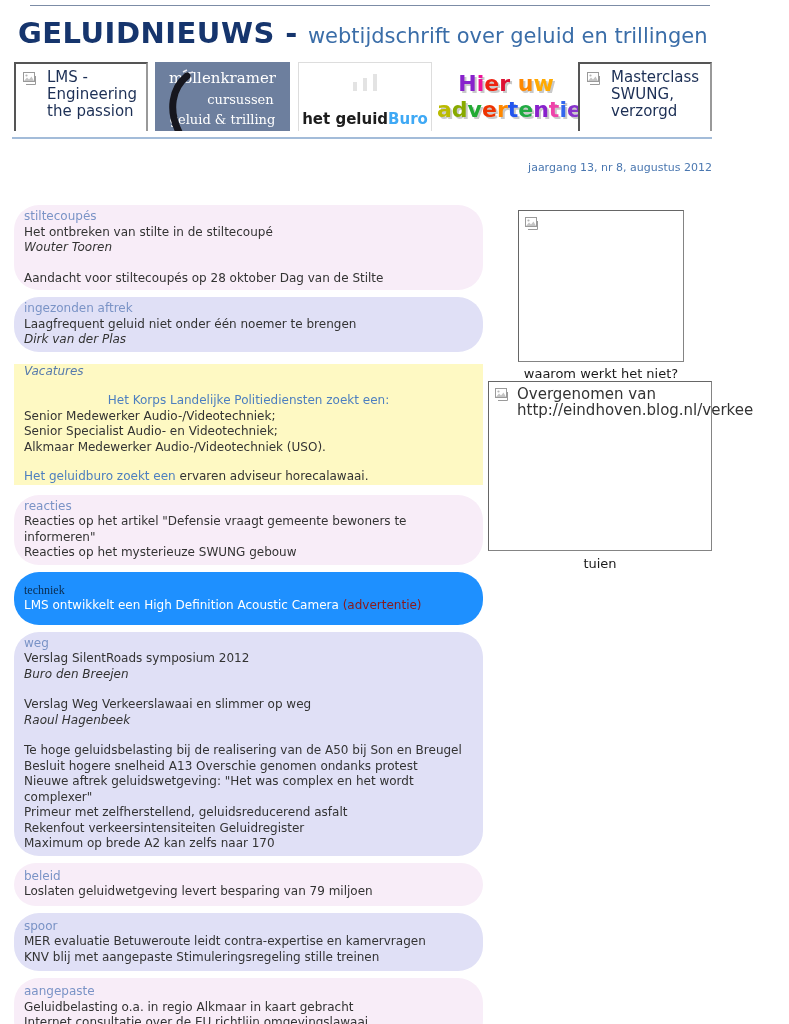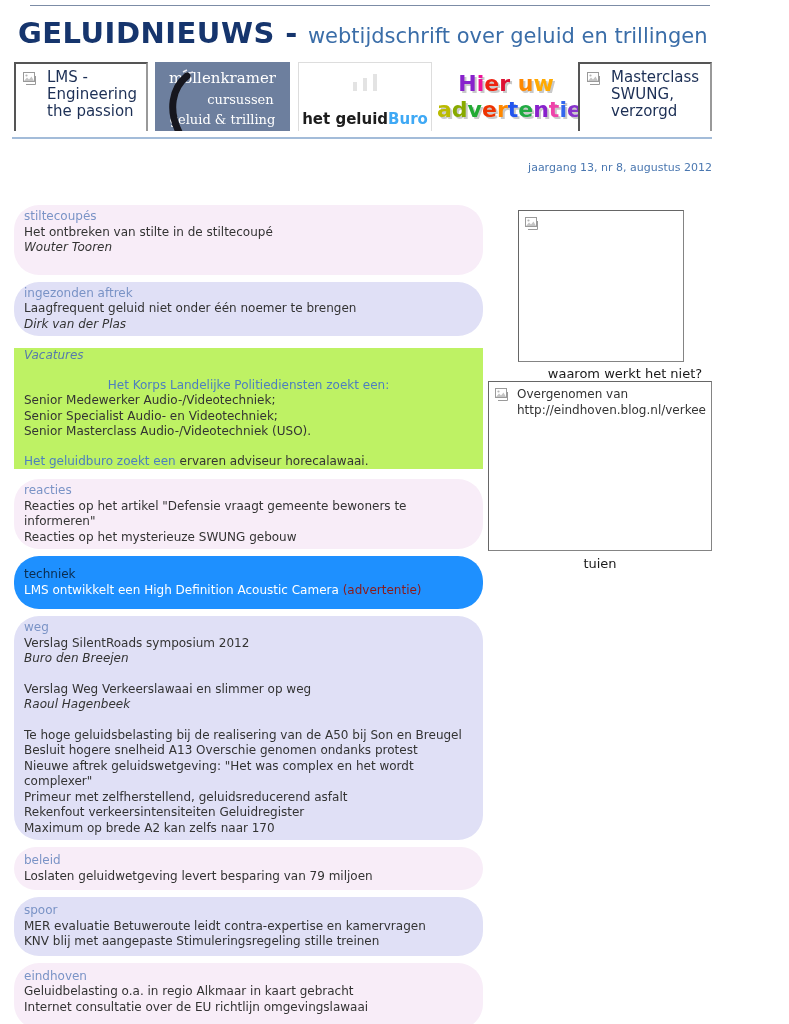--- a/index.html
+++ b/index.html
@@ -42,42 +42,42 @@
          line-height:26px;padding-top:9px;text-shadow:2px 2px 0 #c9c9c9;}
   .banner-rule{position:absolute;left:12px;top:137px;width:700px;height:2px;background:#a3bcd9;}
   .issue-line{position:absolute;left:14px;top:161px;width:698px;text-align:right;
               color:#4a77b0;font-size:11px;}
 
   
   .left-col{position:absolute;left:14px;top:205px;width:469px;font-size:12px;line-height:15.5px;}
   .sec{padding:4px 10px;margin-bottom:7px;box-sizing:border-box;border-radius:25px;}
   .pink{background:#f8edf8;}
   .peri{background:#e0e0f6;}
-  .sec-white{background:#bef264;padding:0 10px;margin:12px 0 10px;}
+  .sec-white{background:#fef9c3;padding:0 10px;margin:12px 0 10px;}
   .sec-blue{background:#1e90ff;color:#fff;padding:11px 10px;}
   .sec-h{display:block;color:#7a93c6;text-decoration:none;cursor:pointer;}
-  .sec-blue .sec-h{color:#0b2c4e;}
+  .sec-blue .sec-h{color:#0b2c4e;font-family:Liberation Serif, serif;}
   .sec-h.vac{color:#567aac;font-style:italic;}
   .ln{color:#333;}
   .sec-blue .ln{color:#fff;}
   .it{font-style:italic;}
   .blank{height:15px;}
   .blank-sm{height:14px;}
   .link{color:#4d7fbf;cursor:pointer;text-align:center;}
   .adv-suffix{color:#8b1a1a;}
 
   
   .imgbox{position:absolute;background:#fff;border:1px solid #848484;
           border-top-color:#666;border-left-color:#666;box-sizing:border-box;}
   .imgbox .bimg-icon{position:absolute;left:5px;top:5px;}
   .box1{left:518px;top:210px;width:166px;height:152px;}
   .cap{position:absolute;text-align:center;font-size:13px;color:#1a1a1a;}
-  .cap1{left:518px;top:366px;width:166px;margin-left:24px;}
+  .cap1{left:518px;top:366px;width:166px;}
   .box2{left:488px;top:381px;width:224px;height:170px;}
-  .imgalt{display:block;margin:4px 4px 0 28px;font-size:12px;line-height:16px;color:#333;}
+  .imgalt{display:block;margin:4px 4px 0 28px;font-size:15px;line-height:16px;color:#333;}
   .cap2{left:488px;top:556px;width:224px;}
 </style>
 </head>
 <body>
 
 <div class="page">
 
   <div class="top-rule"></div>
 
   <div class="masthead">
@@ -143,35 +143,36 @@
 
   <div class="issue-line">jaargang 13, nr 8, augustus 2012</div>
 
   <div class="left-col">
 
     <section class="sec pink">
       <a class="sec-h">stiltecoupés</a>
       <div class="ln">Het ontbreken van stilte in de stiltecoupé</div>
       <div class="ln it">Wouter Tooren</div>
       <div class="blank"></div>
+      <div class="ln">Aandacht voor stiltecoupés op 28 oktober Dag van de Stilte</div>
     </section>
 
     <section class="sec peri">
       <a class="sec-h">ingezonden aftrek</a>
       <div class="ln">Laagfrequent geluid niet onder één noemer te brengen</div>
       <div class="ln it">Dirk van der Plas</div>
     </section>
 
     <section class="sec-white">
       <a class="sec-h vac">Vacatures</a>
       <div class="blank-sm"></div>
       <div class="ln link">Het Korps Landelijke Politiediensten zoekt een:</div>
       <div class="ln">Senior Medewerker Audio-/Videotechniek;</div>
       <div class="ln">Senior Specialist Audio- en Videotechniek;</div>
-      <div class="ln">Senior Masterclass Audio-/Videotechniek (USO).</div>
+      <div class="ln">Alkmaar Medewerker Audio-/Videotechniek (USO).</div>
       <div class="blank-sm"></div>
       <div class="ln">
         <span class="link">Het geluidburo zoekt een</span>
         <span>ervaren adviseur horecalawaai.</span>
       </div>
     </section>
 
     <section class="sec pink">
       <a class="sec-h">reacties</a>
       <div class="ln">Reacties op het artikel "Defensie vraagt gemeente bewoners te informeren"</div>
@@ -207,21 +208,21 @@
       <div class="ln">Loslaten geluidwetgeving levert besparing van 79 miljoen</div>
     </section>
 
     <section class="sec peri" style="padding:6px 10px;">
       <a class="sec-h">spoor</a>
       <div class="ln">MER evaluatie Betuweroute leidt contra-expertise en kamervragen</div>
       <div class="ln">KNV blij met aangepaste Stimuleringsregeling stille treinen</div>
     </section>
 
     <section class="sec pink" style="padding:6px 10px 14px;">
-      <a class="sec-h">eindhoven</a>
+      <a class="sec-h">aangepaste</a>
       <div class="ln">Geluidbelasting o.a. in regio Alkmaar in kaart gebracht</div>
       <div class="ln">Internet consultatie over de EU richtlijn omgevingslawaai</div>
     </section>
 
   </div>
 
   <div class="imgbox box1">
     <span class="bimg-icon">
       <svg width="16" height="16" viewBox="0 0 16 16">
           <rect x="1.5" y="1.5" width="11" height="9" fill="#fff" stroke="#9a9a9a"></rect>

